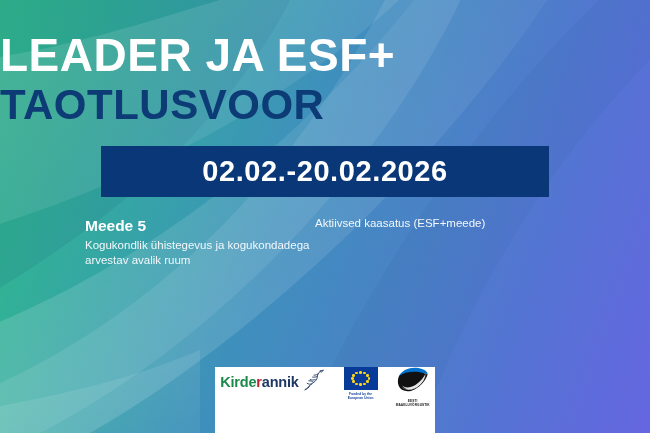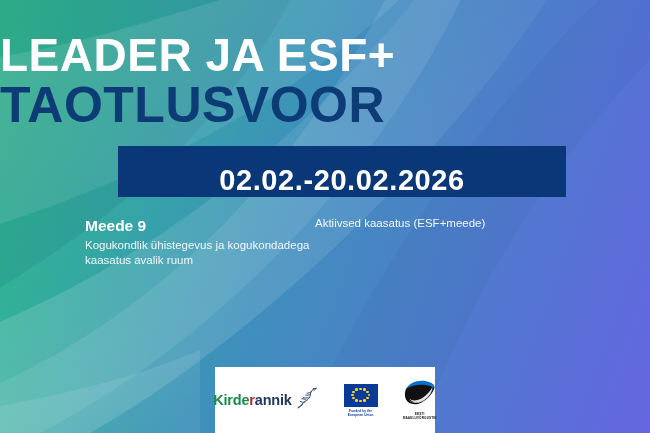--- a/index.html
+++ b/index.html
@@ -44,40 +44,39 @@
     font-size: 46px;
     line-height: 50px;
     font-weight: 700;
     letter-spacing: 0.5px;
     margin: 0;
     text-transform: uppercase;
   }
   .title-line2 {
     display: block;
     color: #0d3b76;
-    font-size: 50px;
+    font-size: 42px;
     line-height: 50px;
     font-weight: 700;
     letter-spacing: 0.5px;
     margin: 0;
     text-transform: uppercase;
   }
 
   
   .date-banner {
     position: absolute;
     left: 101px;
     top: 146px;
     width: 448px;
     height: 51px;
     background: #0a3777;
     display: flex;
-    align-items: flex-end;
+    align-items: center;
     justify-content: center;
-    margin-left: 17px;
   }
   .date-banner span {
     color: #ffffff;
     font-size: 29px;
     font-weight: 700;
     letter-spacing: 0.6px;
   }
 
   
   .measures {
@@ -109,23 +108,23 @@
 
   
   .logo-bar {
     position: absolute;
     left: 215px;
     top: 367px;
     width: 220px;
     height: 66px;
     background: #ffffff;
     display: flex;
-    align-items: center;
+    align-items: flex-start;
     justify-content: center;
-    gap: 25px;
+    gap: 18px;
   }
   .logo-kirderannik {
     display: flex;
     align-items: center;
     gap: 1px;
   }
   .kr-text {
     font-size: 14.5px;
     font-weight: 700;
     letter-spacing: -0.2px;
@@ -216,22 +215,22 @@
   </div>
 
   <div class="date-banner">
     <span>02.02.-20.02.2026</span>
   </div>
 
   <div class="measures">
 
 
     <div>
-      <p class="measure-title">Meede 9</p>
-      <p class="measure-desc">Kogukondlik ühistegevus ja kogukondadega kaasatus avalik ruum</p>
+      <p class="measure-title">Meede 5</p>
+      <p class="measure-desc">Kogukondlik ühistegevus ja kogukondadega arvestav avalik ruum</p>
     </div>
 
 
     <div>
       <p class="measure-desc">Aktiivsed kaasatus (ESF+meede)</p>
     </div>
 
   </div>
 
   <div class="logo-bar">

